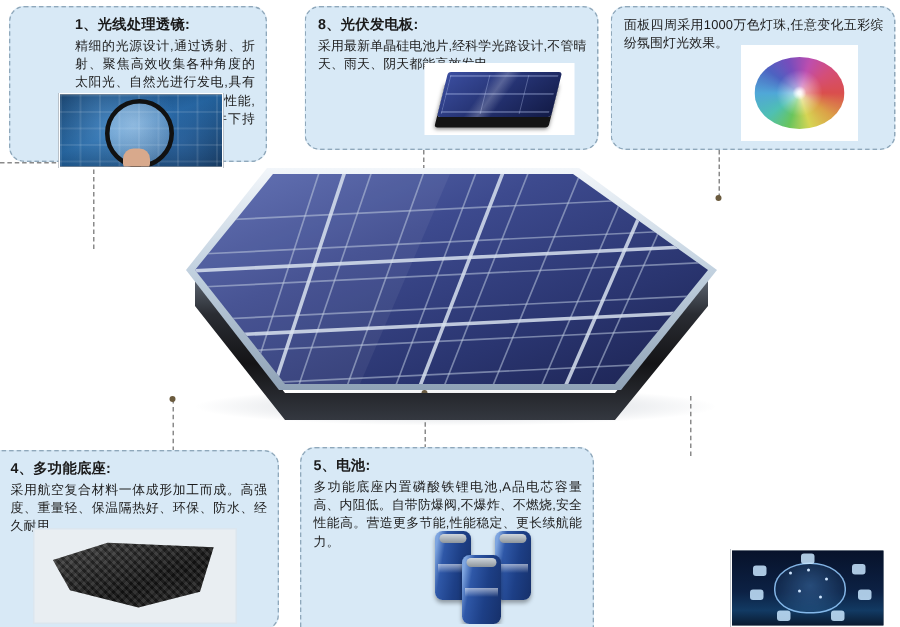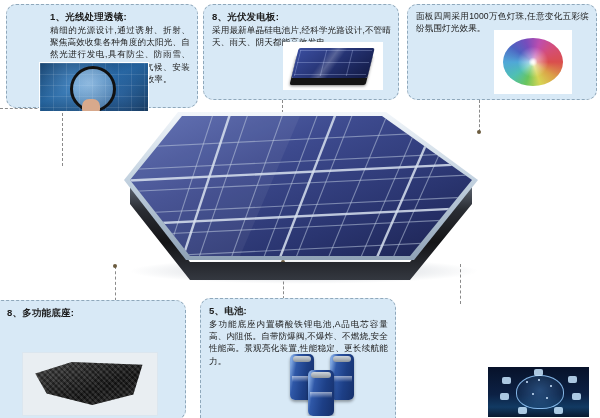--- a/index.html
+++ b/index.html
@@ -28,21 +28,21 @@
   .panel .body{
     font-size:8.6px;color:#1c1c1c;line-height:12.2px;
     letter-spacing:.1px;text-align:justify;
   }
   .thumb{
     position:absolute;border:1px solid #ffffff;overflow:hidden;
     background:#0b1d33;
   }
 
   
-  #p1{left:6px;  top:4px;   width:192px;height:104px;padding-left:43px;}
+  #p1{left:6px;  top:4px;   width:172px;height:104px;padding-left:43px;}
   #p2{left:203px;top:4px;   width:196px;height:96px;}
   #p3{left:407px;top:4px;   width:190px;height:96px;}
   #p4{left:-34px;top:300px; width:220px;height:120px;}
   #p5{left:200px;top:298px; width:196px;height:141px;}
   #p6{left:408px;top:299px; width:188px;height:120px;}
 
   
   #t1{left:39px;  top:62px; width:108px;height:48px;}
   #t2{left:283px; top:42px; width:100px;height:48px;}
   #t3{left:494px; top:30px; width:76px;height:62px;background:#fff;}
@@ -262,29 +262,30 @@
   </div>
 
   <div class="panel" id="p3">
     <div class="body">面板四周采用1000万色灯珠,任意变化五彩缤纷氛围灯光效果。</div>
   </div>
   <div class="thumb" id="t3">
     <div class="wheel"></div>
   </div>
 
   <div class="panel" id="p4" style="padding-left:40px;">
-    <div class="title">8、多功能底座:</div>
+    <div class="title">4、多功能底座:</div>
+    <div class="body">采用航空复合材料一体成形加工而成。高强度、重量轻、保温隔热好、环保、防水、经久耐用。</div>
   </div>
   <div class="thumb" id="t4" style="border-color:#dbe6ef;">
     <div class="carbon"></div>
   </div>
 
   <div class="panel" id="p5">
     <div class="title">5、电池:</div>
-    <div class="body">多功能底座内置磷酸铁锂电池,A品电芯容量高、内阻低。自带防爆阀,不爆炸、不燃烧,安全性能高。景观亮化装置,性能稳定、更长续航能力。</div>
+    <div class="body">多功能底座内置磷酸铁锂电池,A品电芯容量高、内阻低。自带防爆阀,不爆炸、不燃烧,安全性能高。营造更多节能,性能稳定、更长续航能力。</div>
   </div>
   <div class="thumb" id="t5" style="border:none;background:transparent;">
     <div class="cell" style="left:18px;top:2px;"></div>
     <div class="cell" style="left:58px;top:2px;"></div>
     <div class="cell" style="left:36px;top:18px;width:26px;height:46px;"></div>
   </div>
 
   <div class="thumb" id="t6">
     <div class="city"></div>
     <div class="brain"></div>

